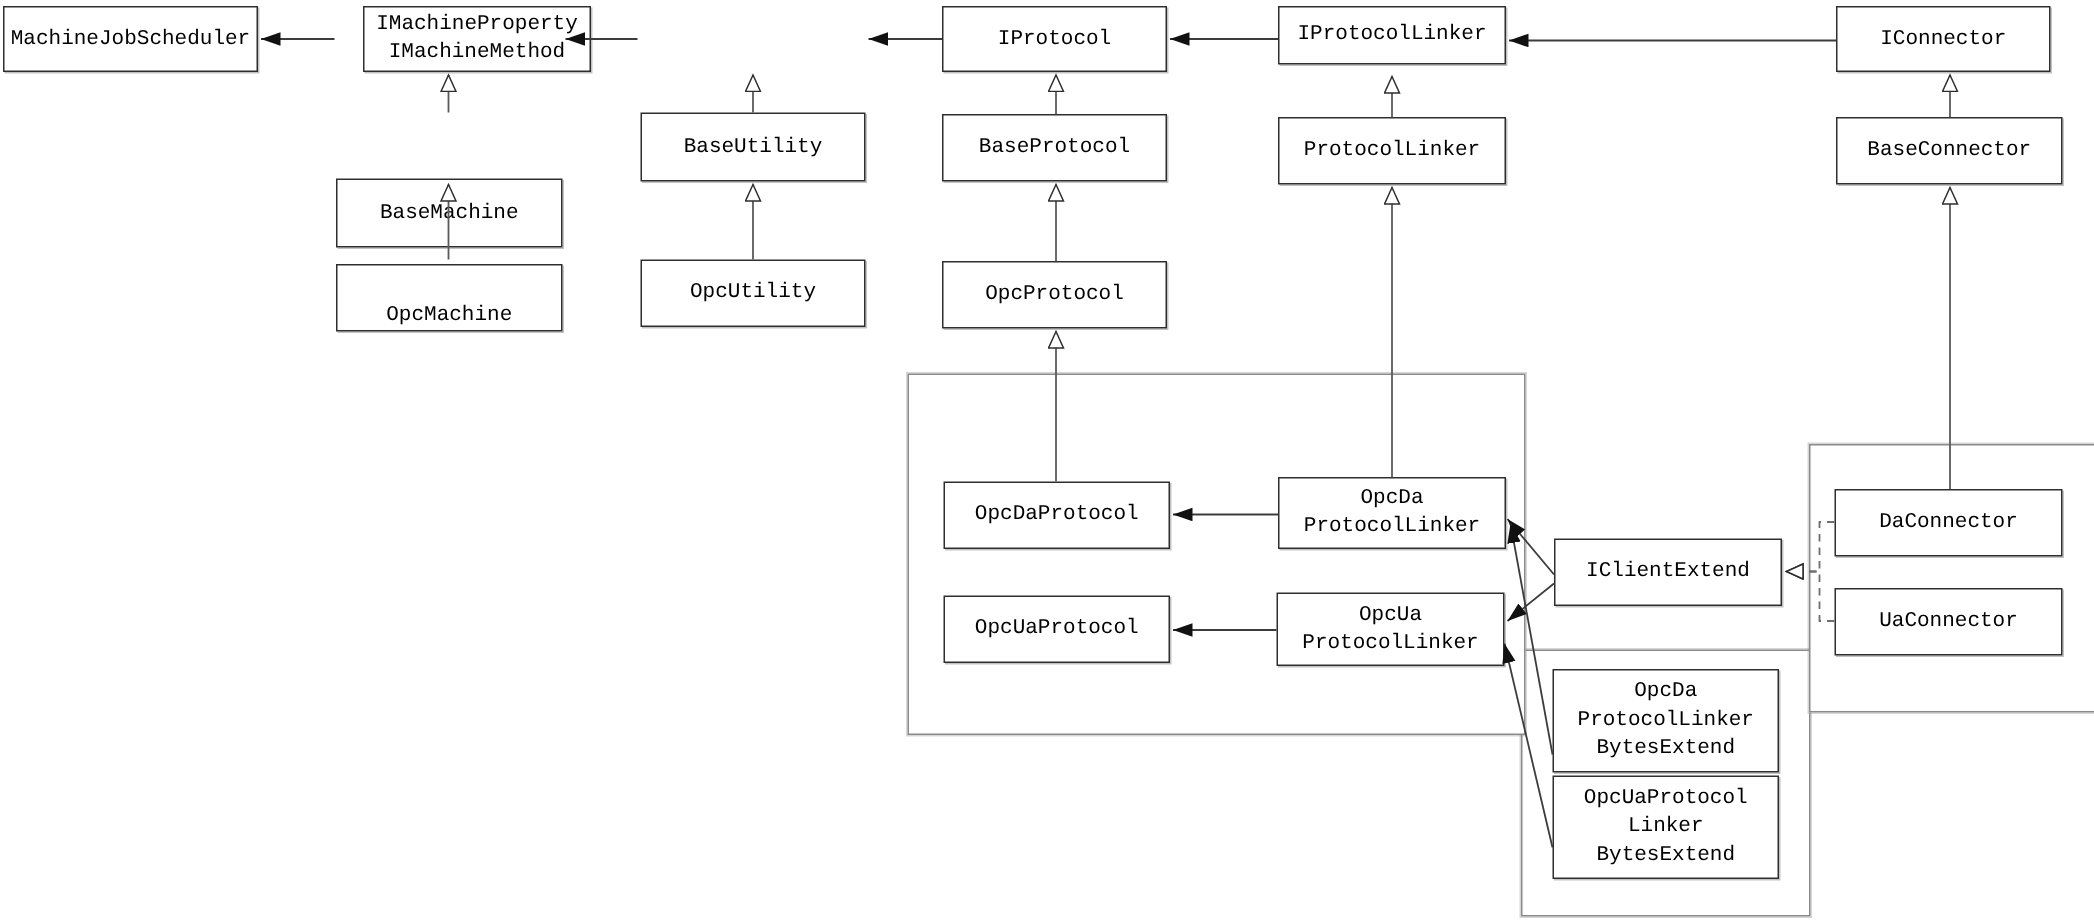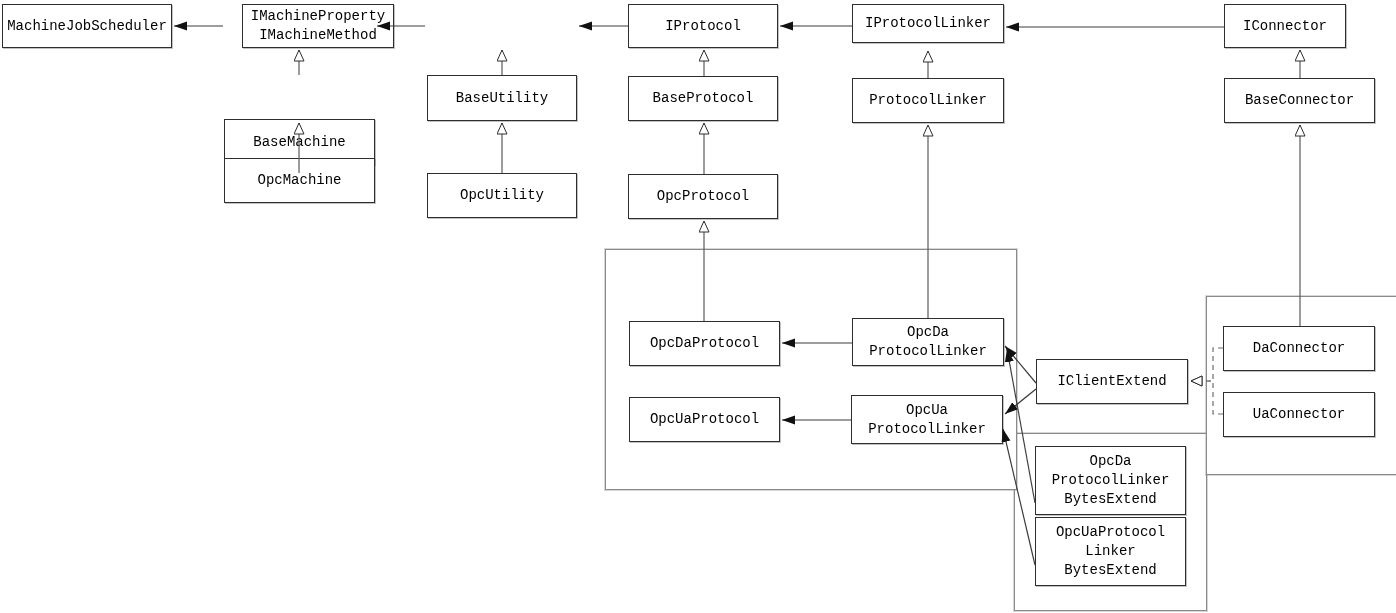--- a/index.html
+++ b/index.html
@@ -39,27 +39,27 @@
 
 <div id="diagram">
     <div class="group" style="left: 1014px; top: 433px; width: 191px; height: 176px;"></div>
     <div class="group" style="left: 1206px; top: 296px; width: 189px; height: 177px;"></div>
     <div class="group" style="left: 605px; top: 249px; width: 410px; height: 239px;"></div>
   <div class="node" style="left: 2px; top: 4px; width: 170px; height: 44px;"><span>MachineJobScheduler</span></div>
     <div class="node" style="left: 223px; top: 4px; width: 152px; height: 44px; margin-left: 19px;"><span>IMachineProperty
 IMachineMethod</span></div>
     <div class="node" style="left: 628px; top: 4px; width: 150px; height: 44px;"><span>IProtocol</span></div>
     <div class="node" style="left: 852px; top: 4px; width: 152px; height: 39px;"><span>IProtocolLinker</span></div>
-    <div class="node" style="left: 1224px; top: 4px; width: 122px; height: 44px;"><span>IConnector</span></div>
+    <div class="node" style="left: 1224px; top: 4px; width: 143px; height: 44px;"><span>IConnector</span></div>
     <div class="node" style="left: 224px; top: 75px; width: 151px; height: 46px; margin-top: 44px;"><span>BaseMachine</span></div>
     <div class="node" style="left: 427px; top: 75px; width: 150px; height: 46px;"><span>BaseUtility</span></div>
     <div class="node" style="left: 628px; top: 76px; width: 150px; height: 45px;"><span>BaseProtocol</span></div>
     <div class="node" style="left: 852px; top: 78px; width: 152px; height: 45px;"><span>ProtocolLinker</span></div>
     <div class="node" style="left: 1224px; top: 78px; width: 151px; height: 45px;"><span>BaseConnector</span></div>
-    <div class="node" style="left: 224px; top: 158px; width: 151px; height: 45px;"><span>OpcMachine</span></div>
+    <div class="node" style="left: 224px; top: 176px; width: 151px; height: 45px; align-items: flex-end;"><span>OpcMachine</span></div>
     <div class="node" style="left: 427px; top: 173px; width: 150px; height: 45px;"><span>OpcUtility</span></div>
     <div class="node" style="left: 628px; top: 174px; width: 150px; height: 45px;"><span>OpcProtocol</span></div>
     <div class="node" style="left: 629px; top: 321px; width: 151px; height: 45px;"><span>OpcDaProtocol</span></div>
     <div class="node" style="left: 629px; top: 397px; width: 151px; height: 45px;"><span>OpcUaProtocol</span></div>
     <div class="node" style="left: 852px; top: 318px; width: 152px; height: 48px;"><span>OpcDa
 ProtocolLinker</span></div>
     <div class="node" style="left: 851px; top: 395px; width: 152px; height: 49px; justify-content: center;"><span>OpcUa
 ProtocolLinker</span></div>
     <div class="node" style="left: 1036px; top: 359px; width: 152px; height: 45px;"><span>IClientExtend</span></div>
     <div class="node" style="left: 1223px; top: 392px; width: 152px; height: 45px;"><span>UaConnector</span></div>

